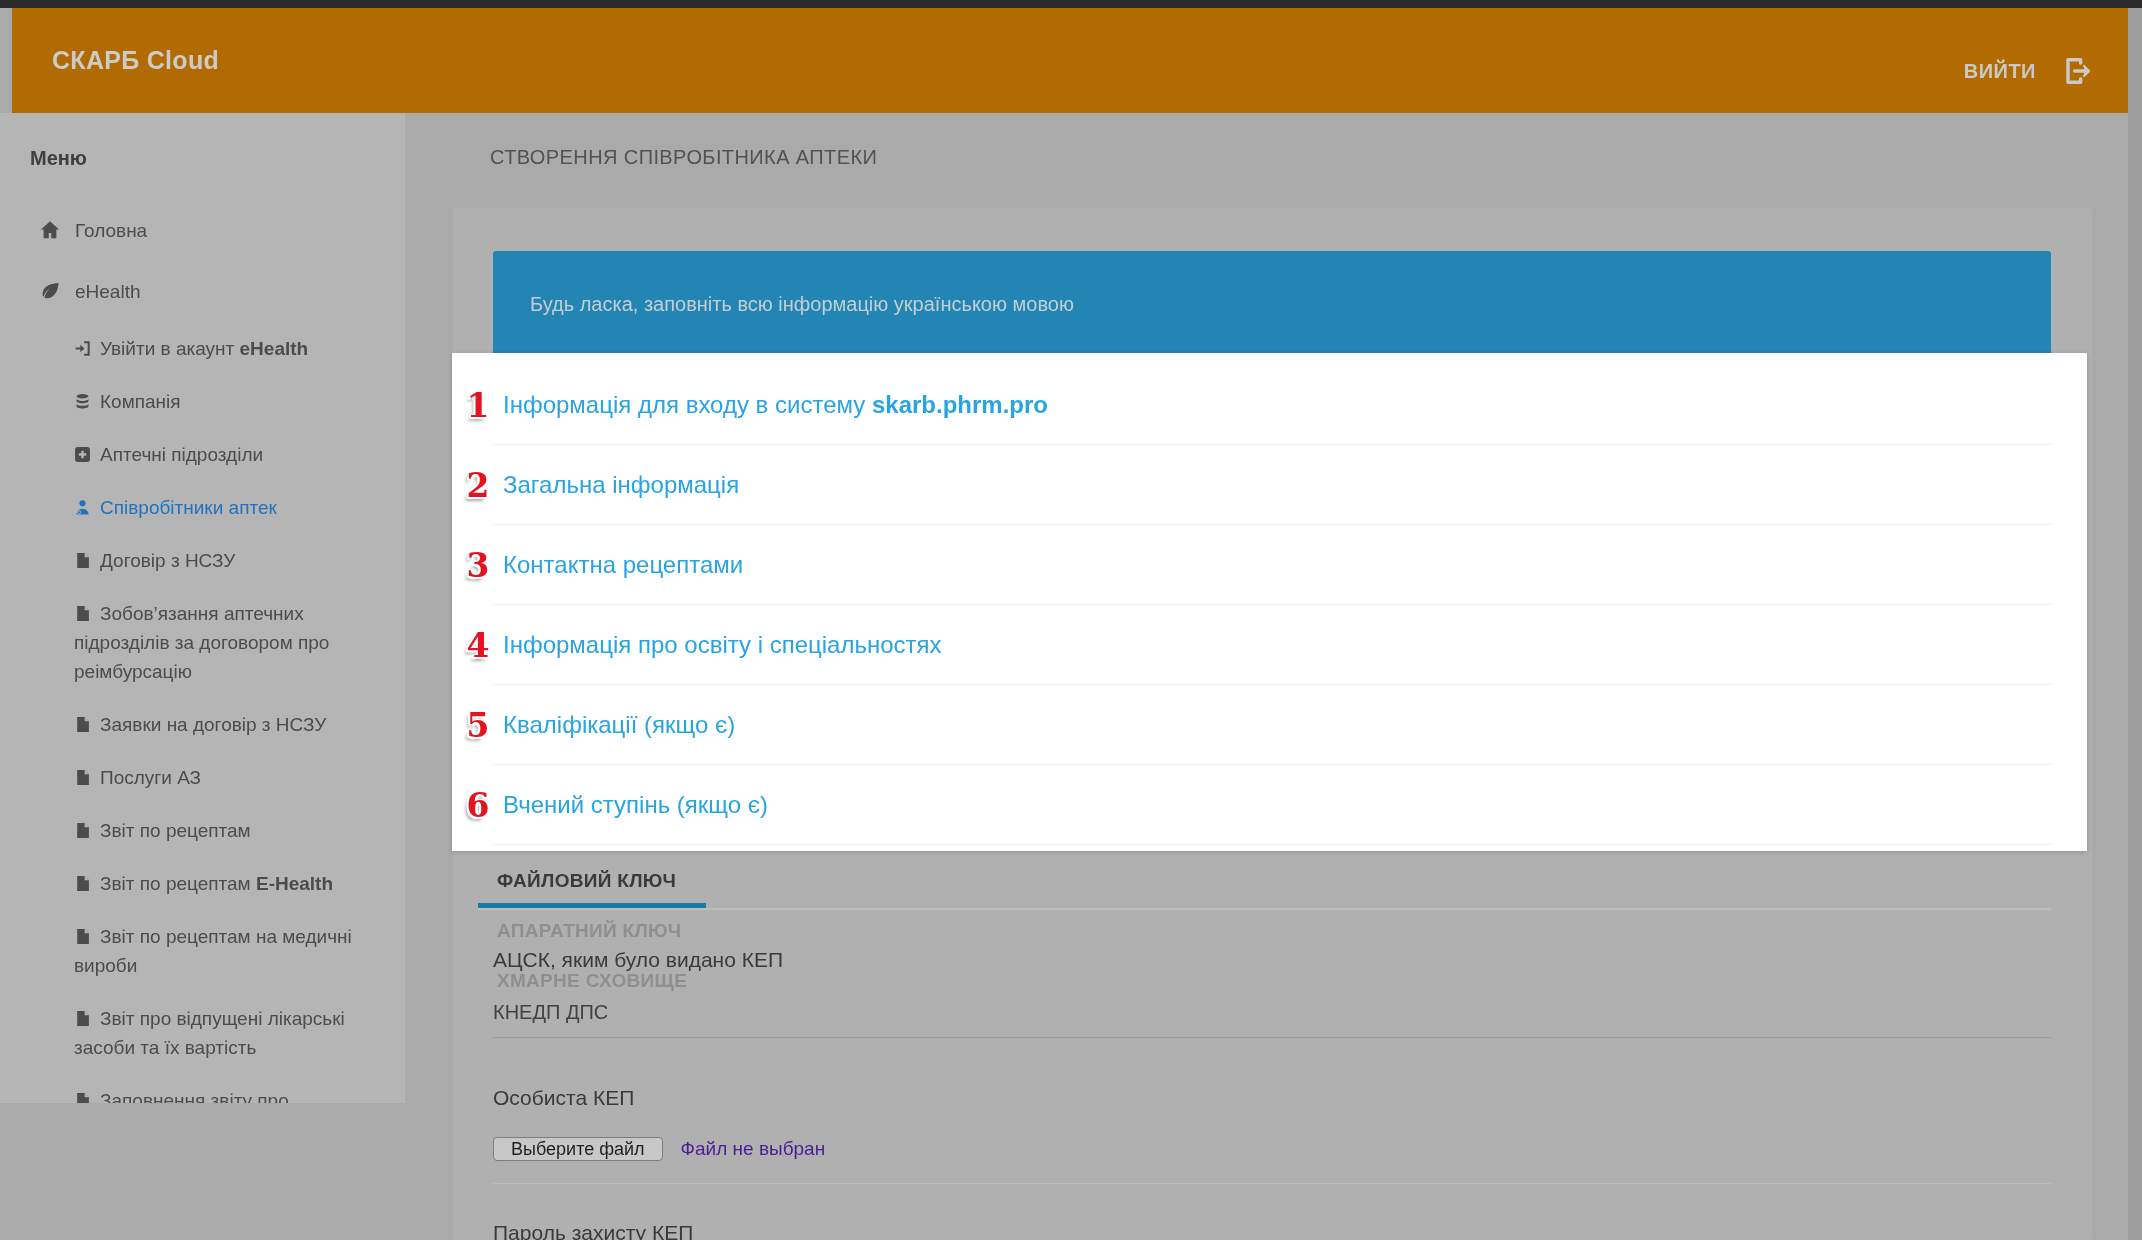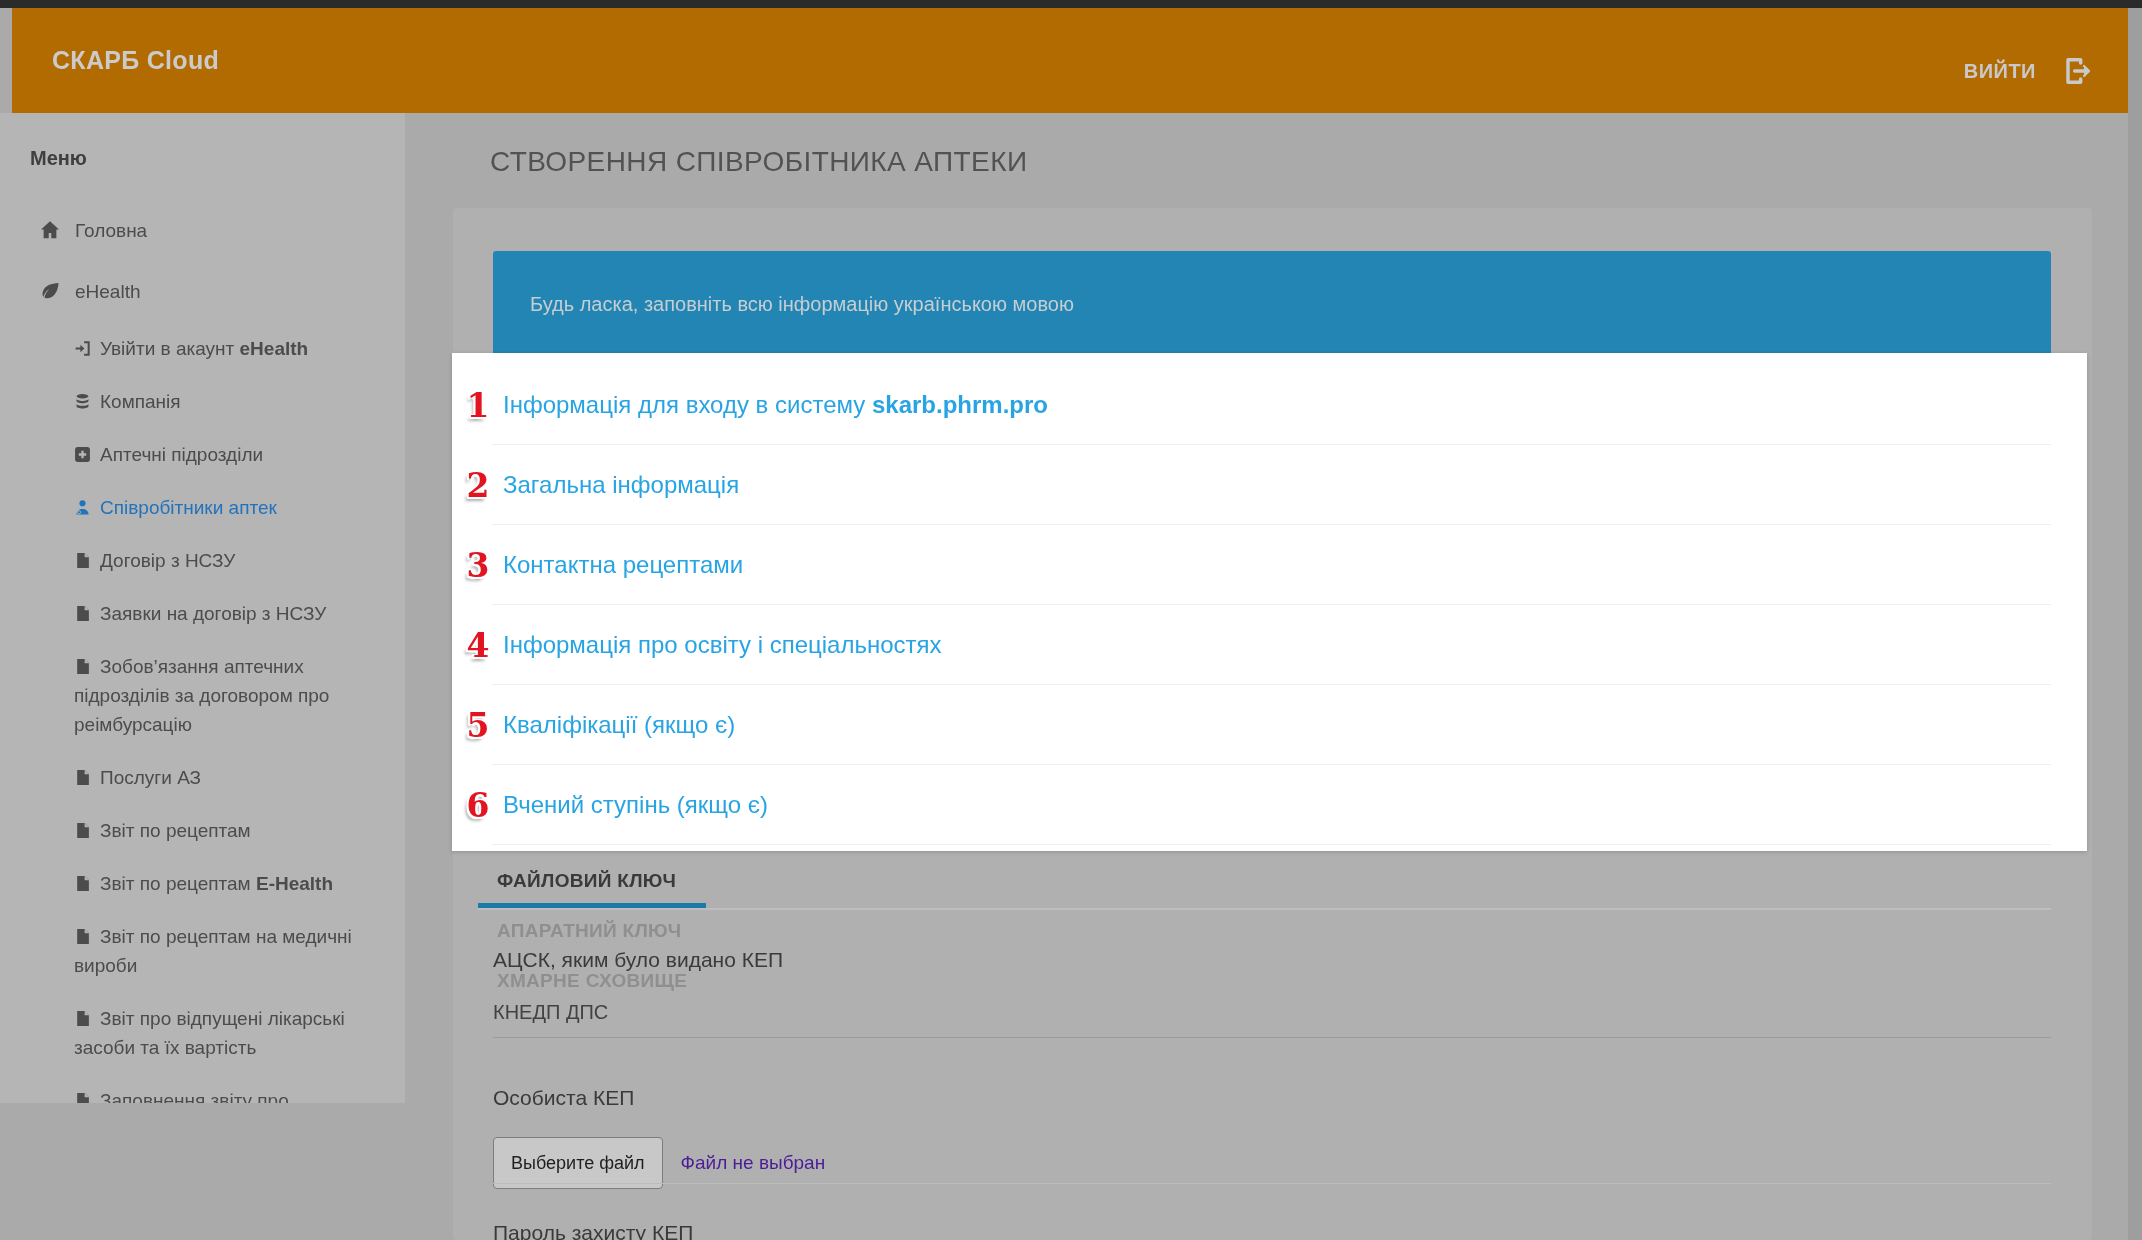--- a/index.html
+++ b/index.html
@@ -25,21 +25,21 @@
   .sb-item { font-size:19px; line-height:29px; color:#4c4c4c; cursor:pointer; }
   .sb-item.lvl0 { padding:16px 20px 16px 40px; }
   .sb-item.lvl1 { padding:12px 46px 12px 74px; }
   .sb-item .ico { display:inline-block; vertical-align:-2px; margin-right:9px; color:#4c4c4c; }
   .sb-item.lvl0 .ico { width:20px; height:20px; margin-right:15px; vertical-align:-3px; }
   .sb-item.lvl1 .ico { width:17px; height:17px; }
   .sb-item.active, .sb-item.active .ico { color:var(--active-blue,#2273be); }
   .sb-item b { font-weight:700; }
 
   
-  .page-title { position:absolute; left:490px; top:146px; font-size:28px; font-weight:400;
+  .page-title { position:absolute; left:490px; top:146px; font-size:20px; font-weight:400;
                 color:#525252; letter-spacing:.4px; }
   .content-card { position:absolute; left:453px; top:208px; width:1639px; height:1032px;
                   background:#b0b0b0; border-radius:4px; }
   .info-banner { position:absolute; left:493px; top:251px; width:1558px; height:106px;
                  background:var(--banner-bg,#2285b3); border-radius:3px; display:flex; align-items:center; }
   .info-banner span { margin-left:37px; font-size:20px; color:#c5ced2; }
 
   
   .white-box { position:absolute; left:452px; top:353px; width:1635px; height:498px; background:#ffffff;
                padding-top:12px; box-shadow:0 1px 4px rgba(0,0,0,.18); }
@@ -59,21 +59,21 @@
   .tab.active { color:#3a3a3a; border-bottom-color:var(--tab-underline,#1a7aa9); }
   .tab-baseline { position:absolute; left:478px; top:908px; width:1573px; height:2px; background:#bdbdbd; }
 
   
   .form-label { position:absolute; left:493px; font-size:21px; color:#3a3a3a; }
   .acsk-label { top:948px; }
   .acsk-value { position:absolute; left:493px; top:1001px; font-size:20px; color:#424242; cursor:pointer; }
   .select-underline { position:absolute; left:493px; top:1037px; width:1558px; height:1px; background:#9c9c9c; }
   .kep-label { top:1086px; }
   .file-row { position:absolute; left:493px; top:1137px; display:flex; align-items:center; gap:18px; }
-  .file-button { height:52px; padding:0 17px; font-family:"Liberation Sans", sans-serif; font-size:18px; color:#1f1f1f;
+  .file-button { height:24px; padding:0 17px; font-family:"Liberation Sans", sans-serif; font-size:18px; color:#1f1f1f;
                  background:#c8c8c8; border:1px solid #7d7d7d; border-radius:4px; cursor:pointer; }
   .file-status { font-size:19px; color:#4c1d95; }
   .form-separator { position:absolute; left:493px; top:1183px; width:1558px; height:1px; background:#bcbcbc; }
   .password-label { top:1221px; }
 </style>
 </head>
 <body>
 
 <div class="top-strip"></div>
 
@@ -117,25 +117,25 @@
           <path d="M2.3 14.6c0-3.2 2.5-5.1 5.7-5.1s5.7 1.9 5.7 5.1z" fill="currentColor"></path>
           <circle cx="4.7" cy="12.5" r="1.5" fill="currentColor" stroke="#b5b5b5" stroke-width=".9"></circle>
         </svg><span>Співробітники аптек</span></div>
       <div class="sb-item lvl1"><svg class="ico" viewBox="0 0 16 16">
           <path d="M3 1h7l4 4v10H3z" fill="currentColor"></path>
           <path d="M10 1v4h4z" fill="#b5b5b5"></path>
         </svg><span>Договір з НСЗУ</span></div>
       <div class="sb-item lvl1"><svg class="ico" viewBox="0 0 16 16">
           <path d="M3 1h7l4 4v10H3z" fill="currentColor"></path>
           <path d="M10 1v4h4z" fill="#b5b5b5"></path>
+        </svg><span>Зобов’язання аптечних підрозділів за договором про реімбурсацію</span></div>
+      <div class="sb-item lvl1"><svg class="ico" viewBox="0 0 16 16">
+          <path d="M3 1h7l4 4v10H3z" fill="currentColor"></path>
+          <path d="M10 1v4h4z" fill="#b5b5b5"></path>
         </svg><span>Заявки на договір з НСЗУ</span></div>
-      <div class="sb-item lvl1"><svg class="ico" viewBox="0 0 16 16">
-          <path d="M3 1h7l4 4v10H3z" fill="currentColor"></path>
-          <path d="M10 1v4h4z" fill="#b5b5b5"></path>
-        </svg><span>Зобов’язання аптечних підрозділів за договором про реімбурсацію</span></div>
       <div class="sb-item lvl1"><svg class="ico" viewBox="0 0 16 16">
           <path d="M3 1h7l4 4v10H3z" fill="currentColor"></path>
           <path d="M10 1v4h4z" fill="#b5b5b5"></path>
         </svg><span>Послуги АЗ</span></div>
       <div class="sb-item lvl1"><svg class="ico" viewBox="0 0 16 16">
           <path d="M3 1h7l4 4v10H3z" fill="currentColor"></path>
           <path d="M10 1v4h4z" fill="#b5b5b5"></path>
         </svg><span>Звіт по рецептам</span></div>
       <div class="sb-item lvl1"><svg class="ico" viewBox="0 0 16 16">
           <path d="M3 1h7l4 4v10H3z" fill="currentColor"></path>

